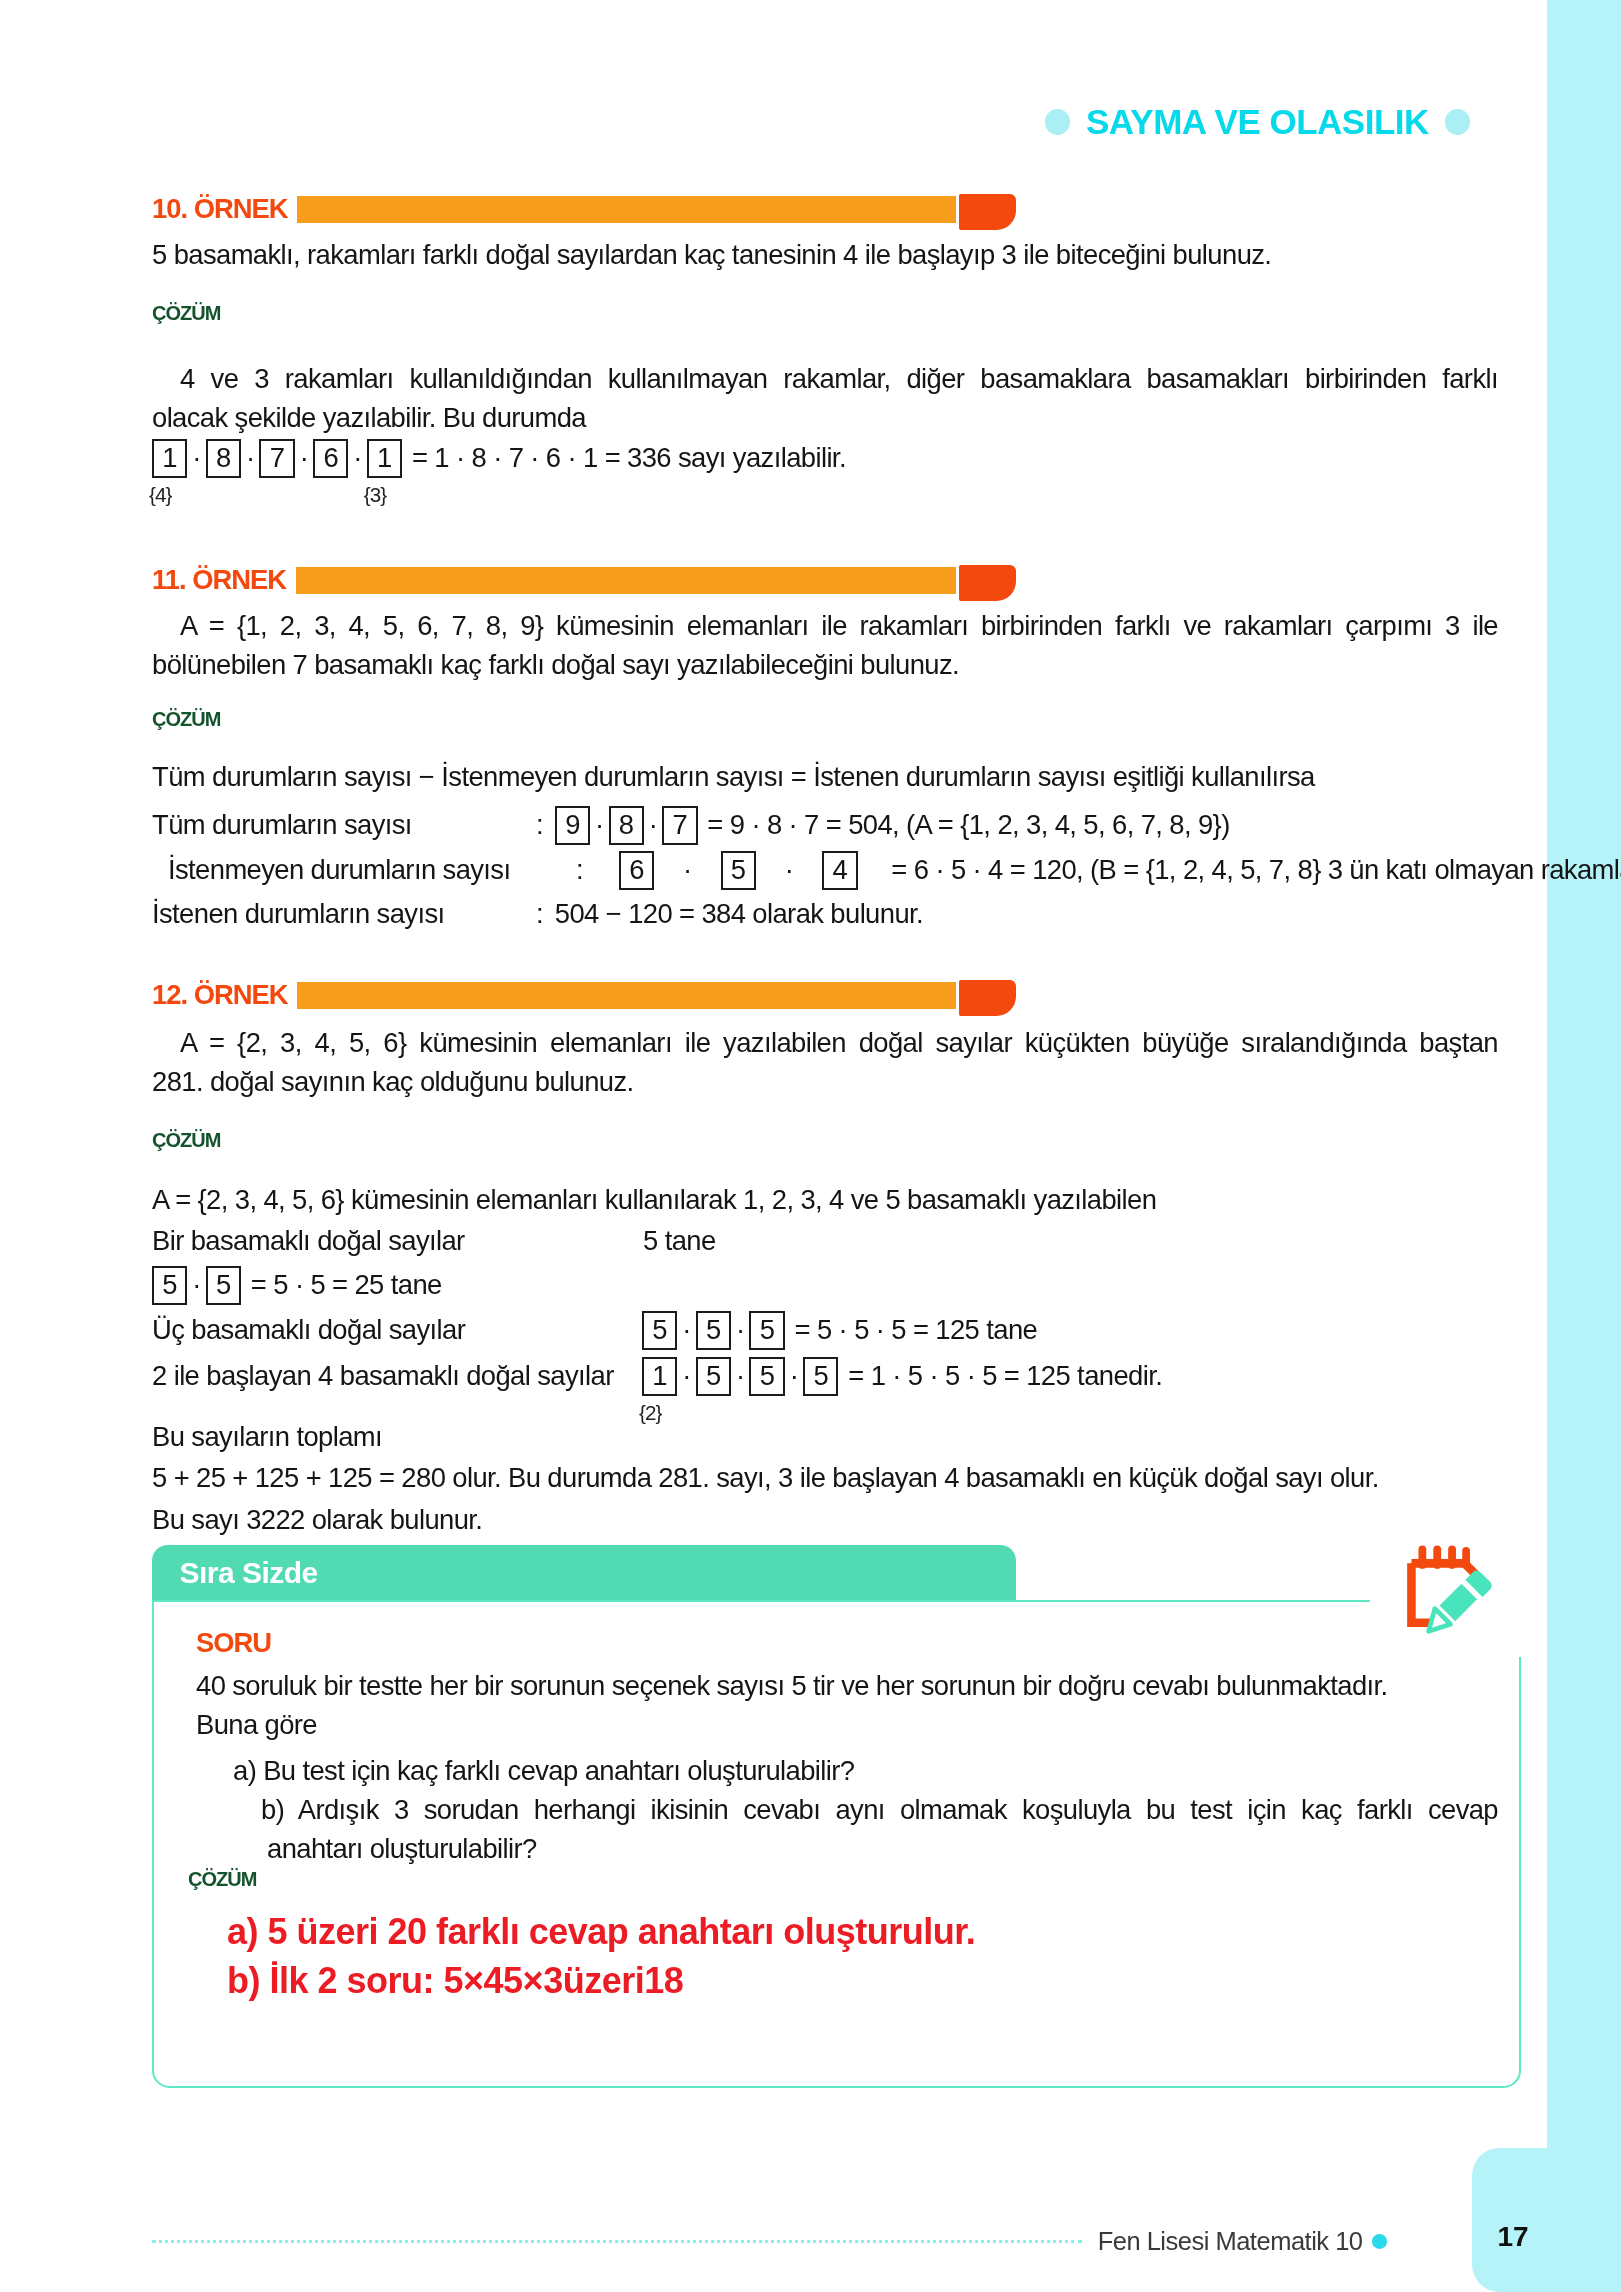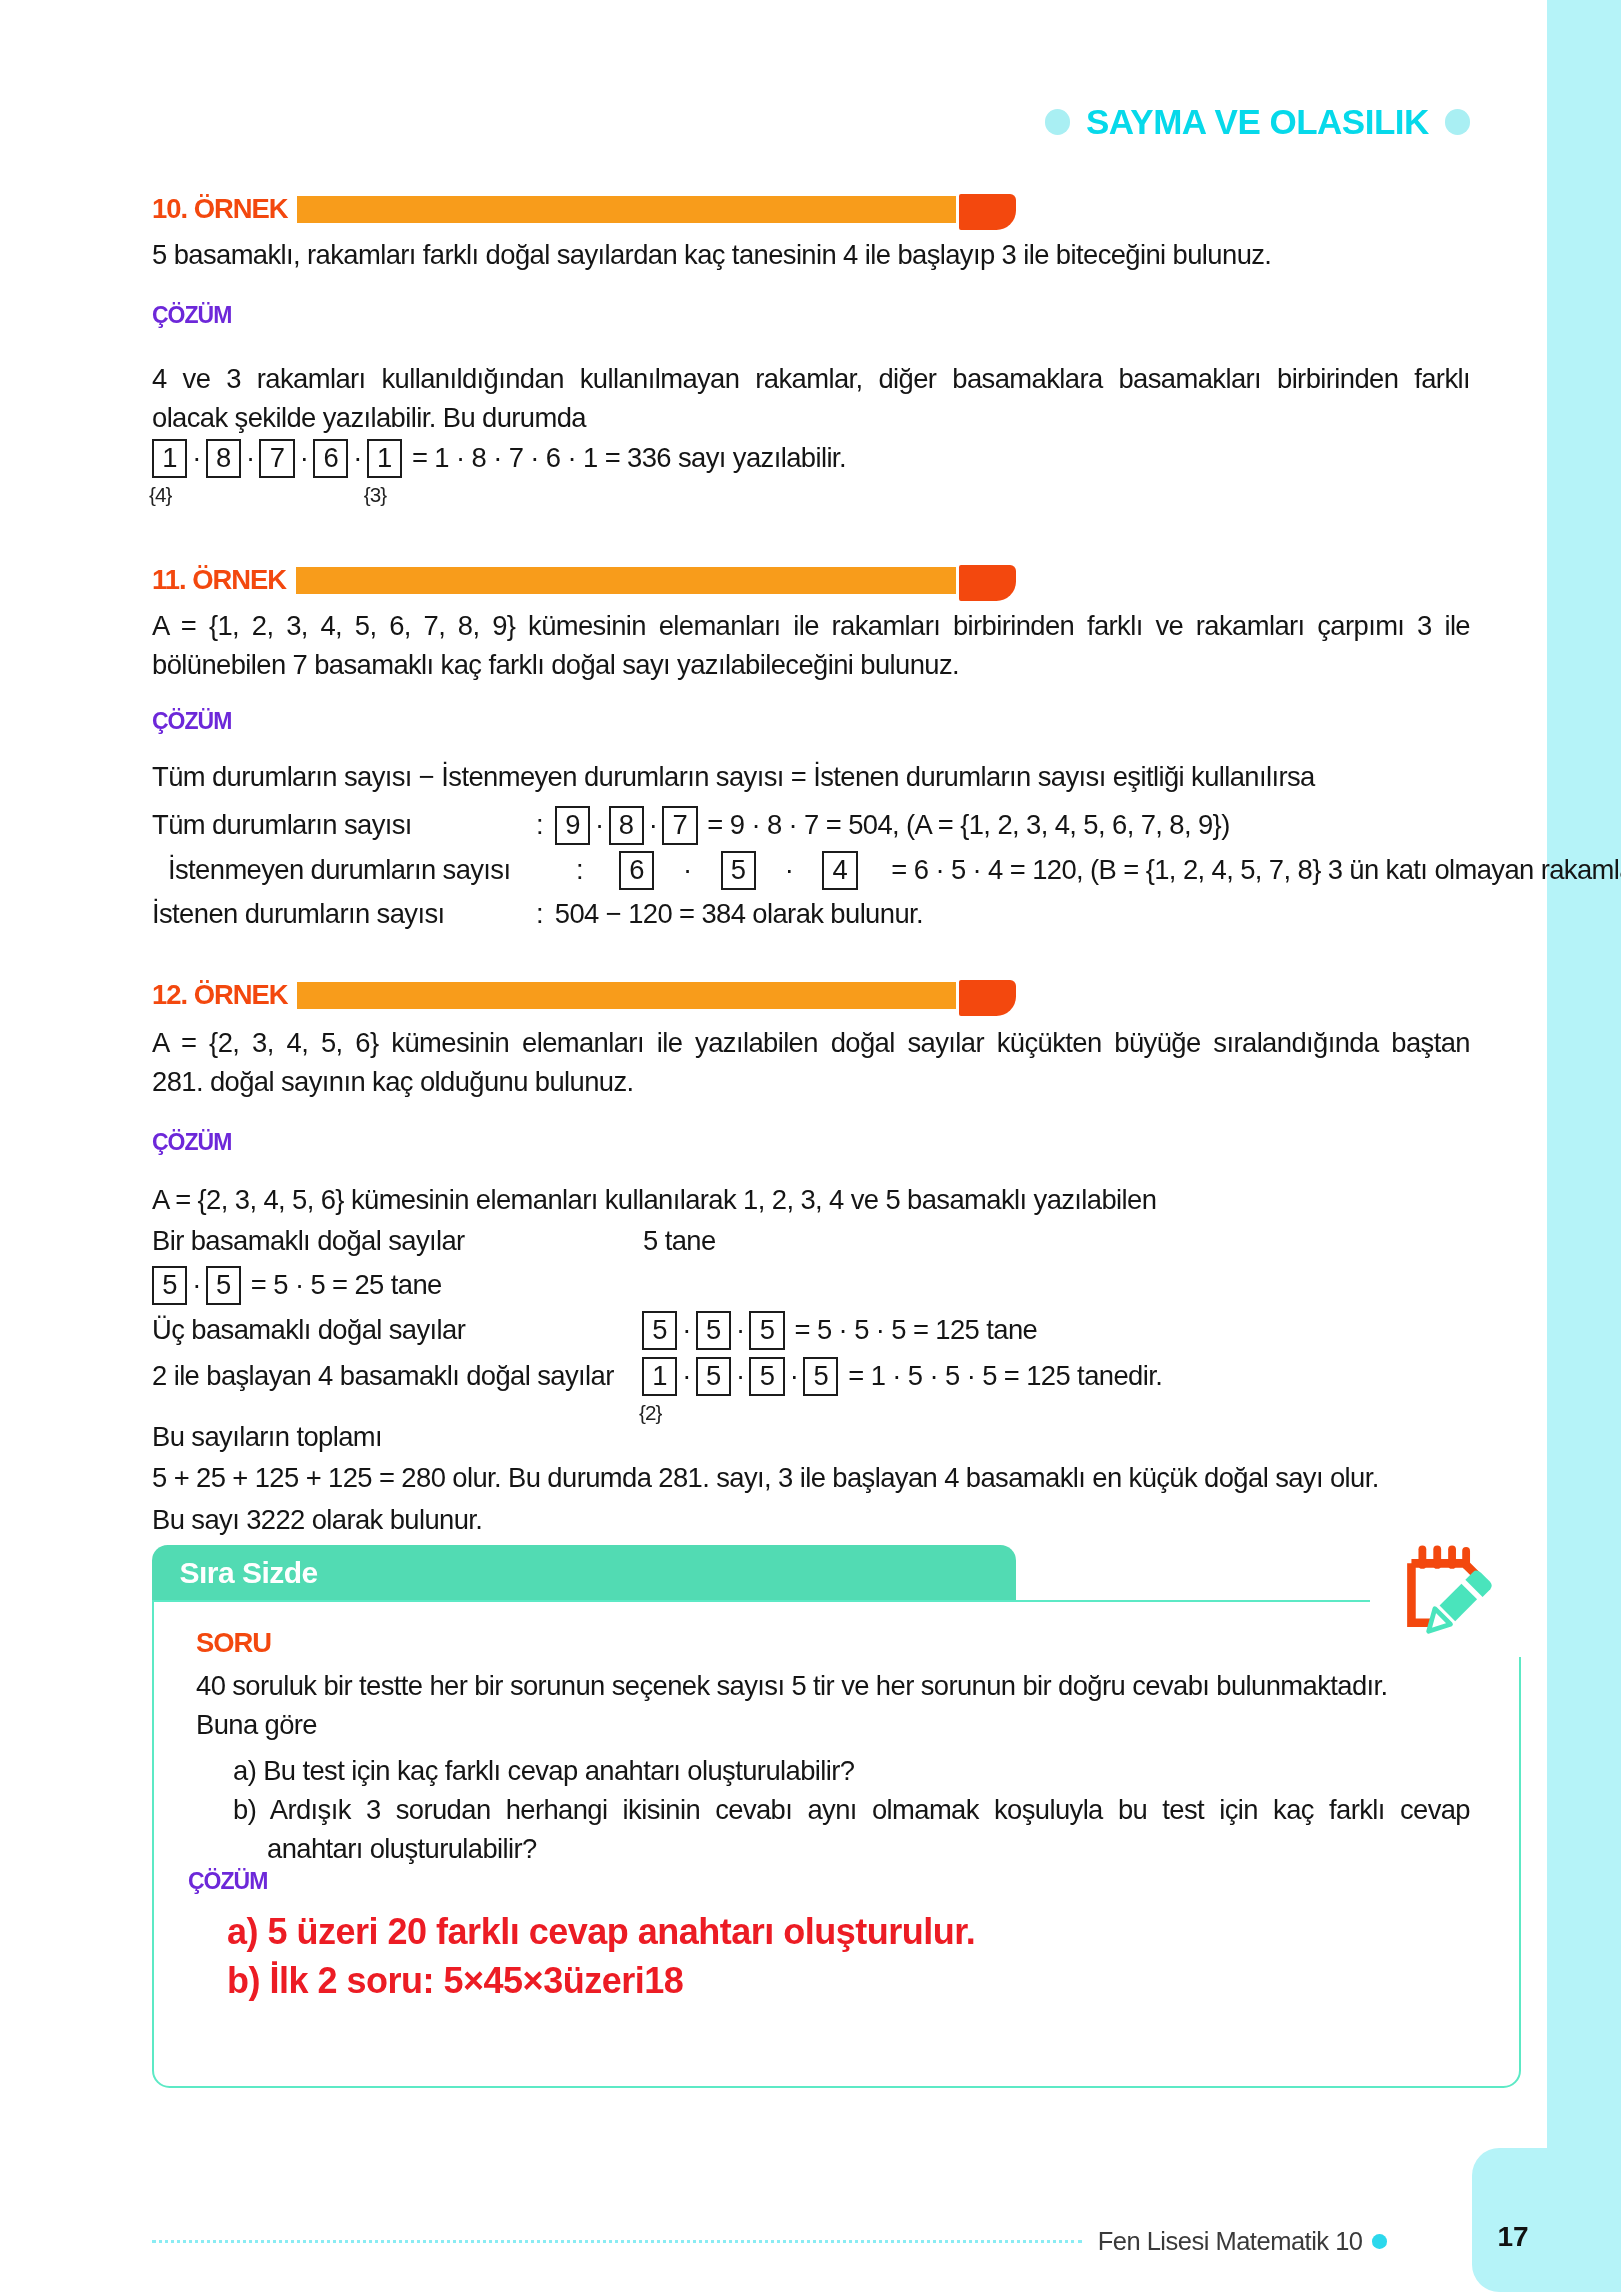--- a/index.html
+++ b/index.html
@@ -16,26 +16,26 @@
   
   .page-header{left:0;top:102px;width:1470px;display:flex;justify-content:flex-end;align-items:center;gap:15.7px;}
   .page-header .title{font-size:35px;font-weight:bold;color:#06d9ea;letter-spacing:-0.5px;}
   .hdot{width:25.5px;height:25.5px;border-radius:50%;background:#a9eff3;}
   
   .ex-row{left:152px;width:864px;display:flex;align-items:flex-start;}
   .ex-label{font-size:27.4px;font-weight:bold;color:#f3480e;white-space:nowrap;letter-spacing:-1px;margin-right:9.8px;line-height:29px;}
   .ex-bar{flex:1;height:26.5px;background:#f89c1b;margin-top:2px;}
   .ex-cap{width:57px;height:36px;background:#f3480e;margin-left:2.9px;border-radius:2px 5.9px 19.6px 2px;}
   
-  .cozum{font-size:23px;font-weight:bold;color:#6d28d9;letter-spacing:-1px;}
+  .cozum{font-size:20px;font-weight:bold;color:#14532d;letter-spacing:-1px;}
   .soru{font-size:27.4px;font-weight:bold;color:#f3480e;letter-spacing:-1px;}
   
   .txt{font-size:27.4px;line-height:39px;color:#151515;}
   .block{left:152px;width:1318px;}
-  .justify-line{text-align:justify;text-align-last:justify;}
+  .justify-line{text-align:justify;text-align-last:justify;margin-left:28px;}
   
   .eqrow{display:flex;align-items:center;white-space:nowrap;}
   .dbox{display:inline-block;position:relative;min-width:17.6px;text-align:center;border:2px solid #1b1b1b;padding:1px 6.9px 2.9px;font-size:27.4px;line-height:31px;}
   .mdot{display:inline-block;margin:0 4.9px;font-size:27.4px;}
   .rhs{margin-left:9.8px;font-size:27.4px;white-space:nowrap;}
   .under{position:absolute;left:-4.9px;top:calc(100% + 2.9px);font-size:20.6px;letter-spacing:-1px;color:#222;}
   .rlabel{display:inline-block;font-size:27.4px;}
   .w400{width:384px;}
   .w500{width:490px;}
   .colon{margin-right:11.8px;font-size:27.4px;}

